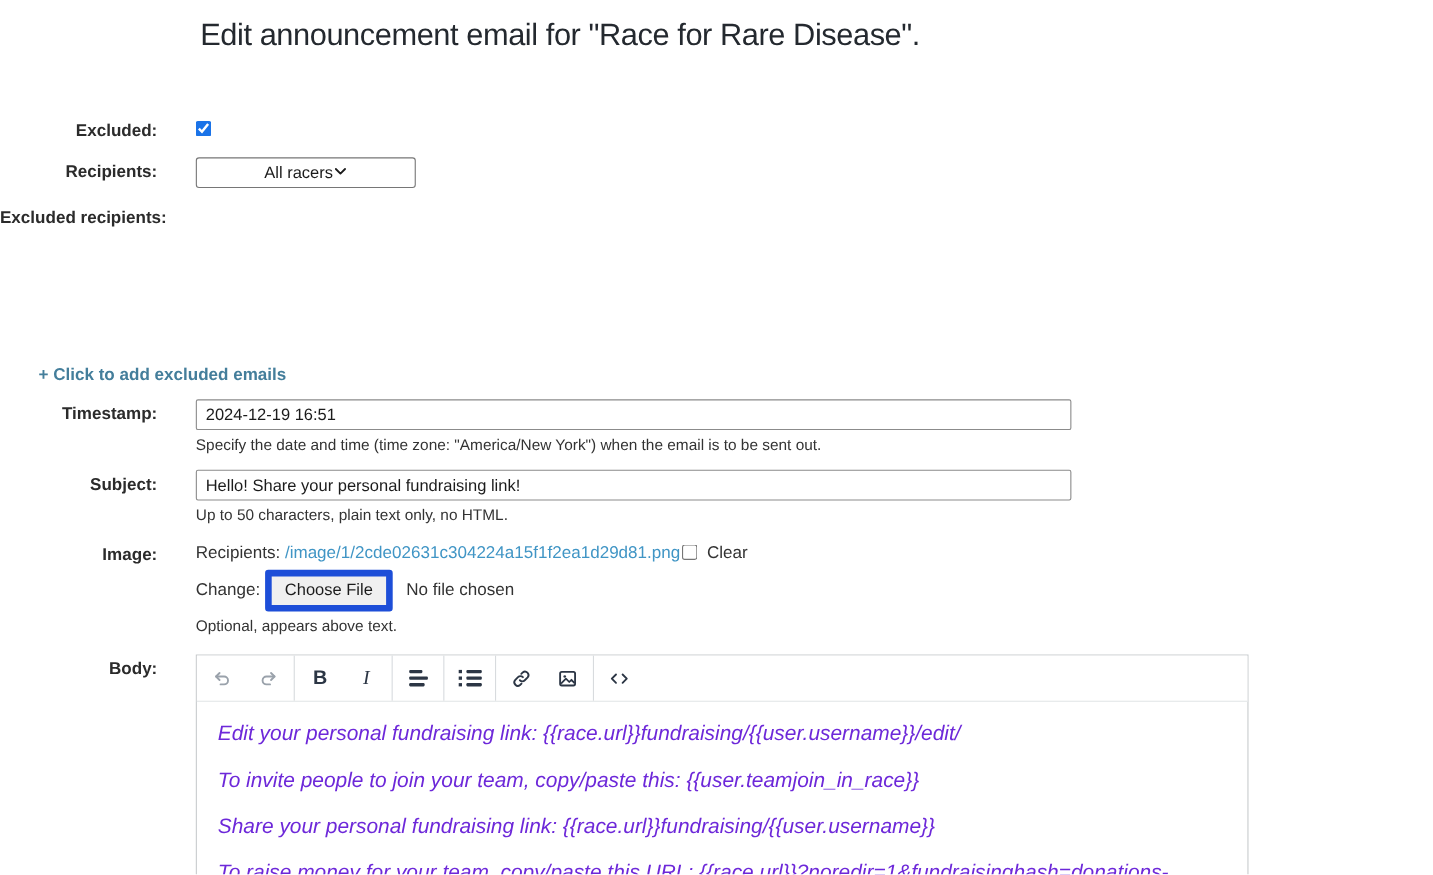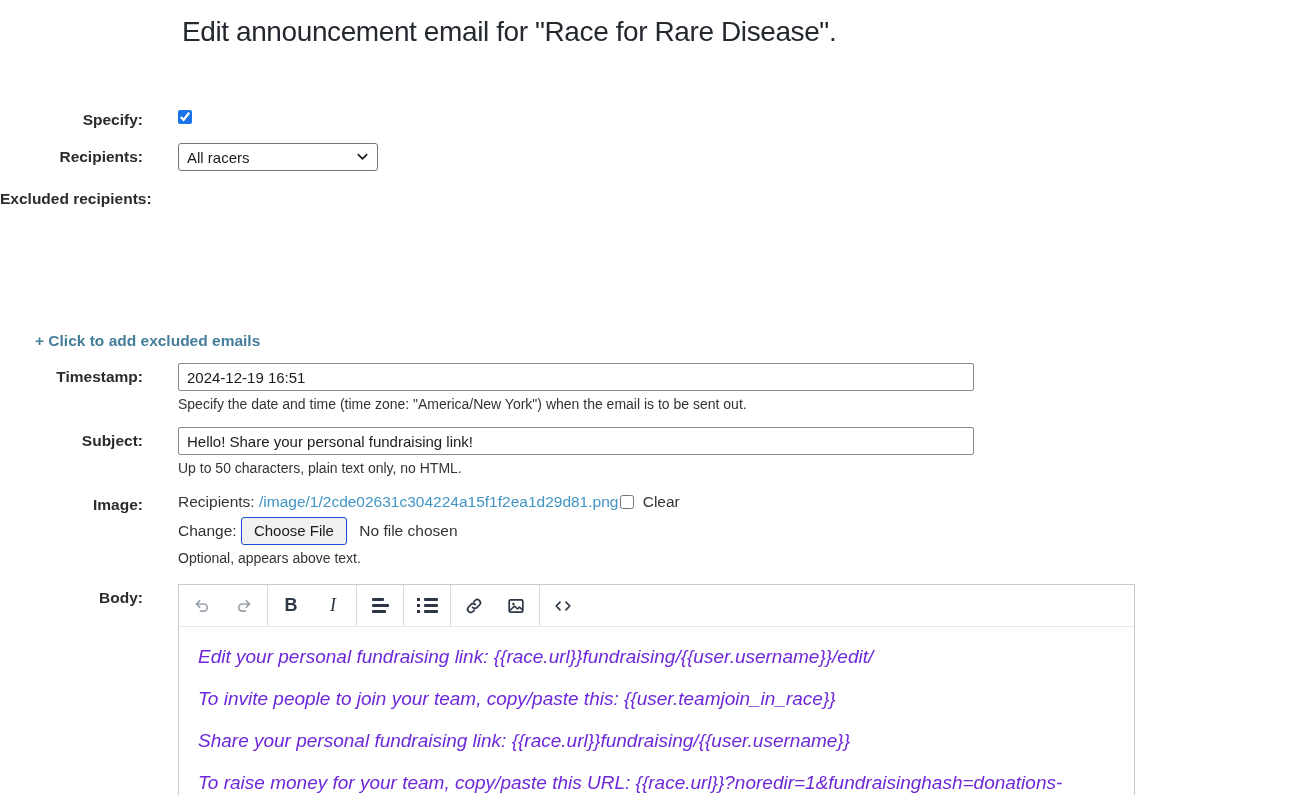--- a/index.html
+++ b/index.html
@@ -51,21 +51,21 @@
   .select {
     width: 200px; height: 28px;
     border: 1px solid #767676;
     border-radius: 3px;
     background: #fff;
     display: flex; align-items: center;
     padding: 0 8px;
     font-size: 15px;
     color: #1b1b1b;
     cursor: default;
-    justify-content: space-between;
+    justify-content: center;
   }
   .text-input {
     width: 796px; height: 28px;
     border: 1px solid #8b8b8b;
     border-radius: 2px;
     padding: 0 8px;
     font-family: "Liberation Sans", sans-serif;
     font-size: 15px;
     color: #1b1b1b;
     background: #fff;
@@ -81,21 +81,21 @@
     font-weight: 700;
     font-size: 15.5px;
     color: #447e9b;
     text-decoration: none;
   }
   .file-link { color: #4095c5; text-decoration: none; font-size: 15.5px; }
   .image-line { font-size: 15.5px; line-height: 22px; color: #333; }
   .image-line + .image-line { margin-top: 4px; }
   .choose-file {
     display: inline-block;
-    border: 1px solid #1d4ed8;
+    border: 6px solid #1d4ed8;
     border-radius: 3px;
     background: #f0f0f0;
     font-family: "Liberation Sans", sans-serif;
     font-size: 15px;
     color: #1b1b1b;
     padding: 2px 12px;
     margin-right: 8px;
     cursor: pointer;
   }
   .no-file { color: #333; }
@@ -148,21 +148,21 @@
 </head>
 <body>
 
 <div class="page">
 
   <h1 class="page-title">Edit announcement email for "Race for Rare Disease".</h1>
 
   <div class="form">
 
     <div class="row row-enabled">
-      <div class="label">Specify:</div>
+      <div class="label">Excluded:</div>
       <div class="field">
         <input type="checkbox" checked="true" style="">
       </div>
     </div>
 
     <div class="row row-recips">
       <div class="label">Recipients:</div>
       <div class="field">
         <div class="select">
           <span>All racers</span>

